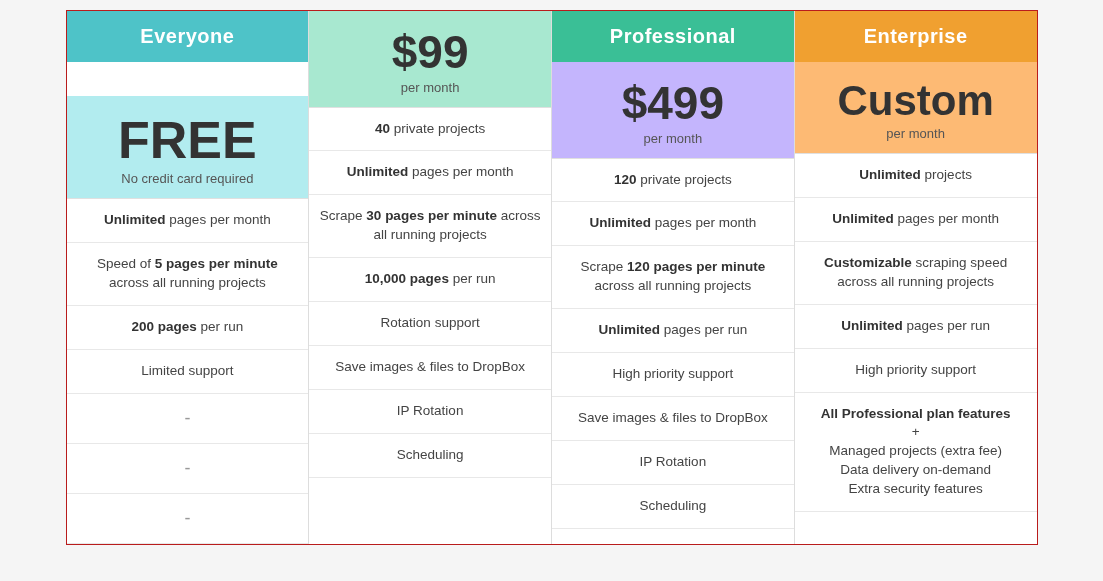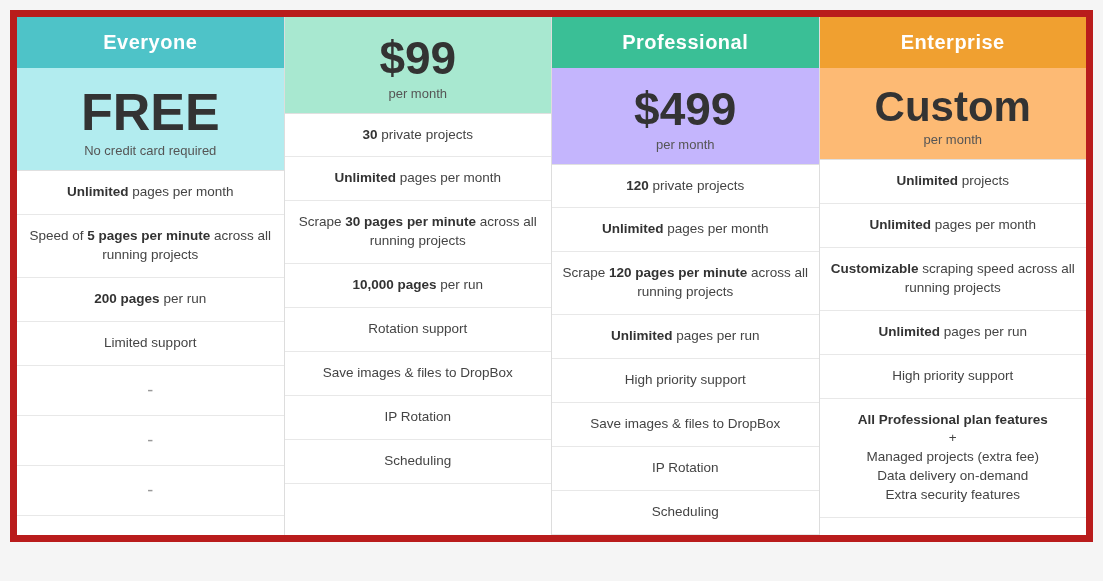--- a/index.html
+++ b/index.html
@@ -7,22 +7,22 @@
       font-family: Arial, sans-serif;
       background: #f5f5f5;
       display: flex;
       justify-content: center;
       align-items: flex-start;
       min-height: 581px;
       padding: 10px;
     }
     .pricing-table {
       display: flex;
-      width: 1083px;
-      border: 7px solid #b91c1c;
+      width: 972px;
+      border: 1px solid #b91c1c;
       background: #fff;
     }
     .plan {
       flex: 1;
       border-right: 1px solid #ddd;
       display: flex;
       flex-direction: column;
     }
     .plan:last-child { border-right: none; }
 
@@ -39,21 +39,21 @@
     .header-standard { background: #3abf96; }
     .header-professional { background: #3abf96; }
     .header-enterprise { background: #f0a030; }
 
     
     .plan-price {
       text-align: center;
       padding: 16px 10px 12px;
       border-bottom: 1px solid #e0e0e0;
     }
-    .price-bg-everyone { background: #b2ecef; }
+    .price-bg-everyone { background: #b2ecef; margin-top: 34px; }
     .price-bg-standard { background: #a8e8d0; }
     .price-bg-professional { background: #c4b5fd; }
     .price-bg-enterprise { background: #fdba74; }
 
     .price-amount {
       font-size: 46px;
       font-weight: bold;
       color: #333;
       line-height: 1.1;
     }
@@ -107,21 +107,21 @@
       <div class="feature-row">Limited support</div>
       <div class="feature-row"><span class="dash">-</span></div>
       <div class="feature-row"><span class="dash">-</span></div>
       <div class="feature-row"><span class="dash">-</span></div>
     </div>
     <div class="plan">
       <div class="plan-price price-bg-standard">
         <div class="price-amount">$99</div>
         <div class="price-sub">per month</div>
       </div>
-      <div class="feature-row"><strong>30</strong> private projects</div>
+      <div class="feature-row"><strong>40</strong> private projects</div>
       <div class="feature-row"><strong>Unlimited</strong> pages per month</div>
       <div class="feature-row">Scrape <strong>30 pages per minute</strong> across all running projects</div>
       <div class="feature-row"><strong>10,000 pages</strong> per run</div>
       <div class="feature-row">Rotation support</div>
       <div class="feature-row">Save images &amp; files to DropBox</div>
       <div class="feature-row">IP Rotation</div>
       <div class="feature-row">Scheduling</div>
     </div>
     <div class="plan">
       <div class="plan-header header-professional">Professional</div>

